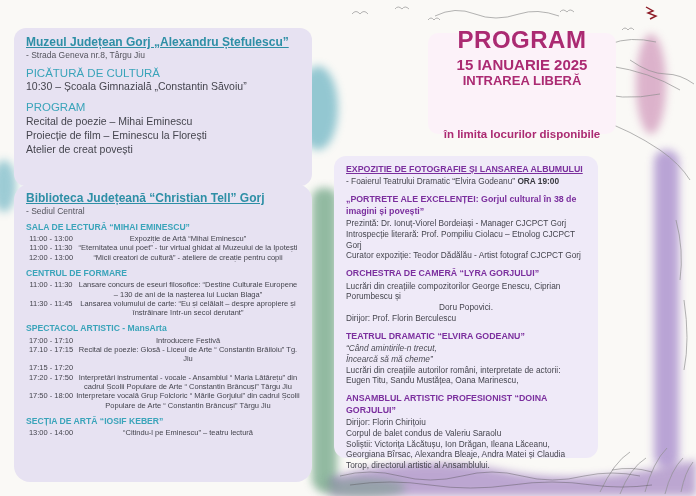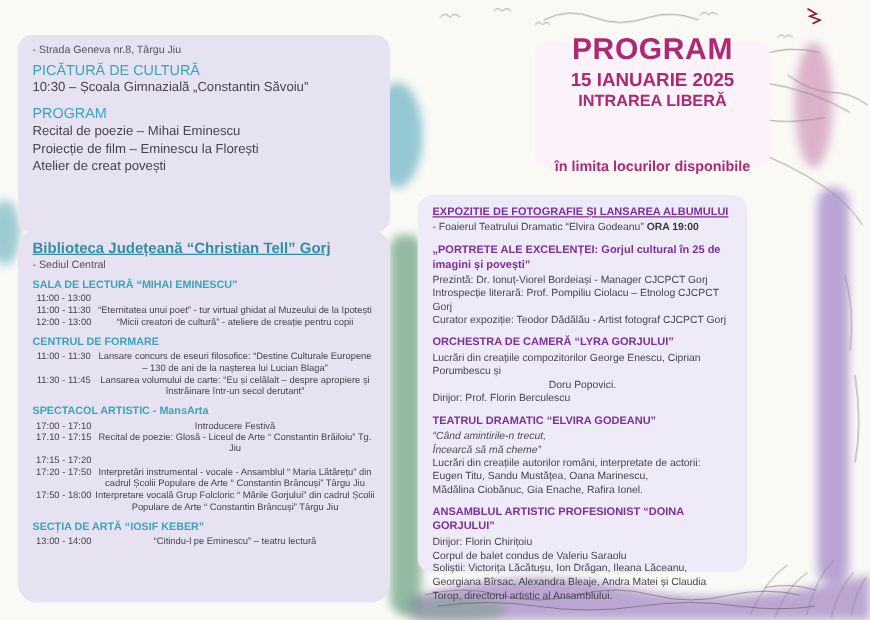--- a/index.html
+++ b/index.html
@@ -84,38 +84,40 @@
     </g>
     <g stroke="#4a4a4a" stroke-width="0.7" fill="none" opacity="0.55">
       <path d="M340 476 q30 -8 60 0 q30 8 62 0 q30 -8 60 0 q30 8 62 0 q28 -6 56 0"></path>
       <path d="M350 485 q40 -6 80 0 q40 6 82 0 q40 -6 80 0 q30 4 60 0"></path>
       <path d="M612 470 q20 -4 40 2"></path>
     </g>
     <path d="M646 7 l7 4 l-5 2 l8 3 l-6 3" stroke="#8d1b26" stroke-width="1.4" fill="none"></path>
   </svg>
 
   <section class="panel panel-museum">
+    <h1 class="p-title">Muzeul Județean Gorj „Alexandru Ștefulescu”</h1>
     <div class="addr">- Strada Geneva nr.8, Târgu Jiu</div>
     <div id="museum-sections">
         <div class="m-head">PICĂTURĂ DE CULTURĂ</div>
         <div class="m-line">10:30 – Școala Gimnazială „Constantin Săvoiu”</div>
         <div class="m-head">PROGRAM</div>
         <div class="m-line">Recital de poezie – Mihai Eminescu</div>
         <div class="m-line">Proiecție de film – Eminescu la Florești</div>
         <div class="m-line">Atelier de creat povești</div>
       </div>
   </section>
 
   <section class="panel panel-library">
     <h1 class="p-title">Biblioteca Județeană “Christian Tell” Gorj</h1>
     <div class="addr">- Sediul Central</div>
     <div id="library-sections">
         <div class="l-head">SALA DE LECTURĂ “MIHAI EMINESCU”</div>
         <div class="l-row">
           <span class="l-time">11:00 - 13:00</span>
+          <span class="l-txt">Expoziție de Artă “Mihai Eminescu”</span>
         </div>
         <div class="l-row">
           <span class="l-time">11:00 - 11:30</span>
           <span class="l-txt">“Eternitatea unui poet” - tur virtual ghidat al Muzeului de la Ipotești</span>
         </div>
         <div class="l-row">
           <span class="l-time">12:00 - 13:00</span>
           <span class="l-txt">“Micii creatori de cultură” - ateliere de creație pentru copii</span>
         </div>
         <div class="l-head">CENTRUL DE FORMARE</div>
@@ -159,34 +161,33 @@
     <div class="pb-title">PROGRAM</div>
     <div class="pb-date">15 IANUARIE 2025</div>
     <div class="pb-entry">INTRAREA LIBERĂ</div>
     <div class="pb-note">în limita locurilor disponibile</div>
   </section>
 
   <section class="panel right-panel">
     <div id="right-sections">
         <div class="r-head first underline">EXPOZITIE DE FOTOGRAFIE ȘI LANSAREA ALBUMULUI</div>
         <div class="r-line">- Foaierul Teatrului Dramatic “Elvira Godeanu” <b>ORA 19:00</b></div>
-        <div class="r-head">„PORTRETE ALE EXCELENȚEI: Gorjul cultural în 25 de imagini și povești”</div>
+        <div class="r-head">„PORTRETE ALE EXCELENȚEI: Gorjul cultural în 38 de imagini și povești”</div>
         <div class="r-line">Prezintă: Dr. Ionuț-Viorel Bordeiași - Manager CJCPCT Gorj</div>
         <div class="r-line">Introspecție literară: Prof. Pompiliu Ciolacu – Etnolog CJCPCT Gorj</div>
         <div class="r-line">Curator expoziție: Teodor Dădălău - Artist fotograf CJCPCT Gorj</div>
         <div class="r-head">ORCHESTRA DE CAMERĂ “LYRA GORJULUI”</div>
         <div class="r-line">Lucrări din creațiile compozitorilor George Enescu, Ciprian Porumbescu și</div>
         <div class="r-line center">Doru Popovici.</div>
         <div class="r-line">Dirijor: Prof. Florin Berculescu</div>
         <div class="r-head">TEATRUL DRAMATIC “ELVIRA GODEANU”</div>
         <div class="r-line italic">“Când amintirile-n trecut,</div>
         <div class="r-line italic">Încearcă să mă cheme”</div>
         <div class="r-line">Lucrări din creațiile autorilor români, interpretate de actorii:</div>
         <div class="r-line">Eugen Titu, Sandu Mustățea, Oana Marinescu,</div>
-        <div class="r-line">Mădălina Ciobănuc, Gia Enache, Rafira Ionel.</div>
         <div class="r-head">ANSAMBLUL ARTISTIC PROFESIONIST “DOINA GORJULUI”</div>
         <div class="r-line">Dirijor:  Florin Chirițoiu</div>
         <div class="r-line">Corpul de balet condus de Valeriu Saraolu</div>
         <div class="r-line">Soliștii: Victorița Lăcătușu, Ion Drăgan, Ileana Lăceanu, Georgiana Bîrsac, Alexandra Bleaje, Andra Matei și Claudia Torop, directorul artistic al Ansamblului.</div>
       </div>
   </section>
 
 </div>
 
 </body></html>

